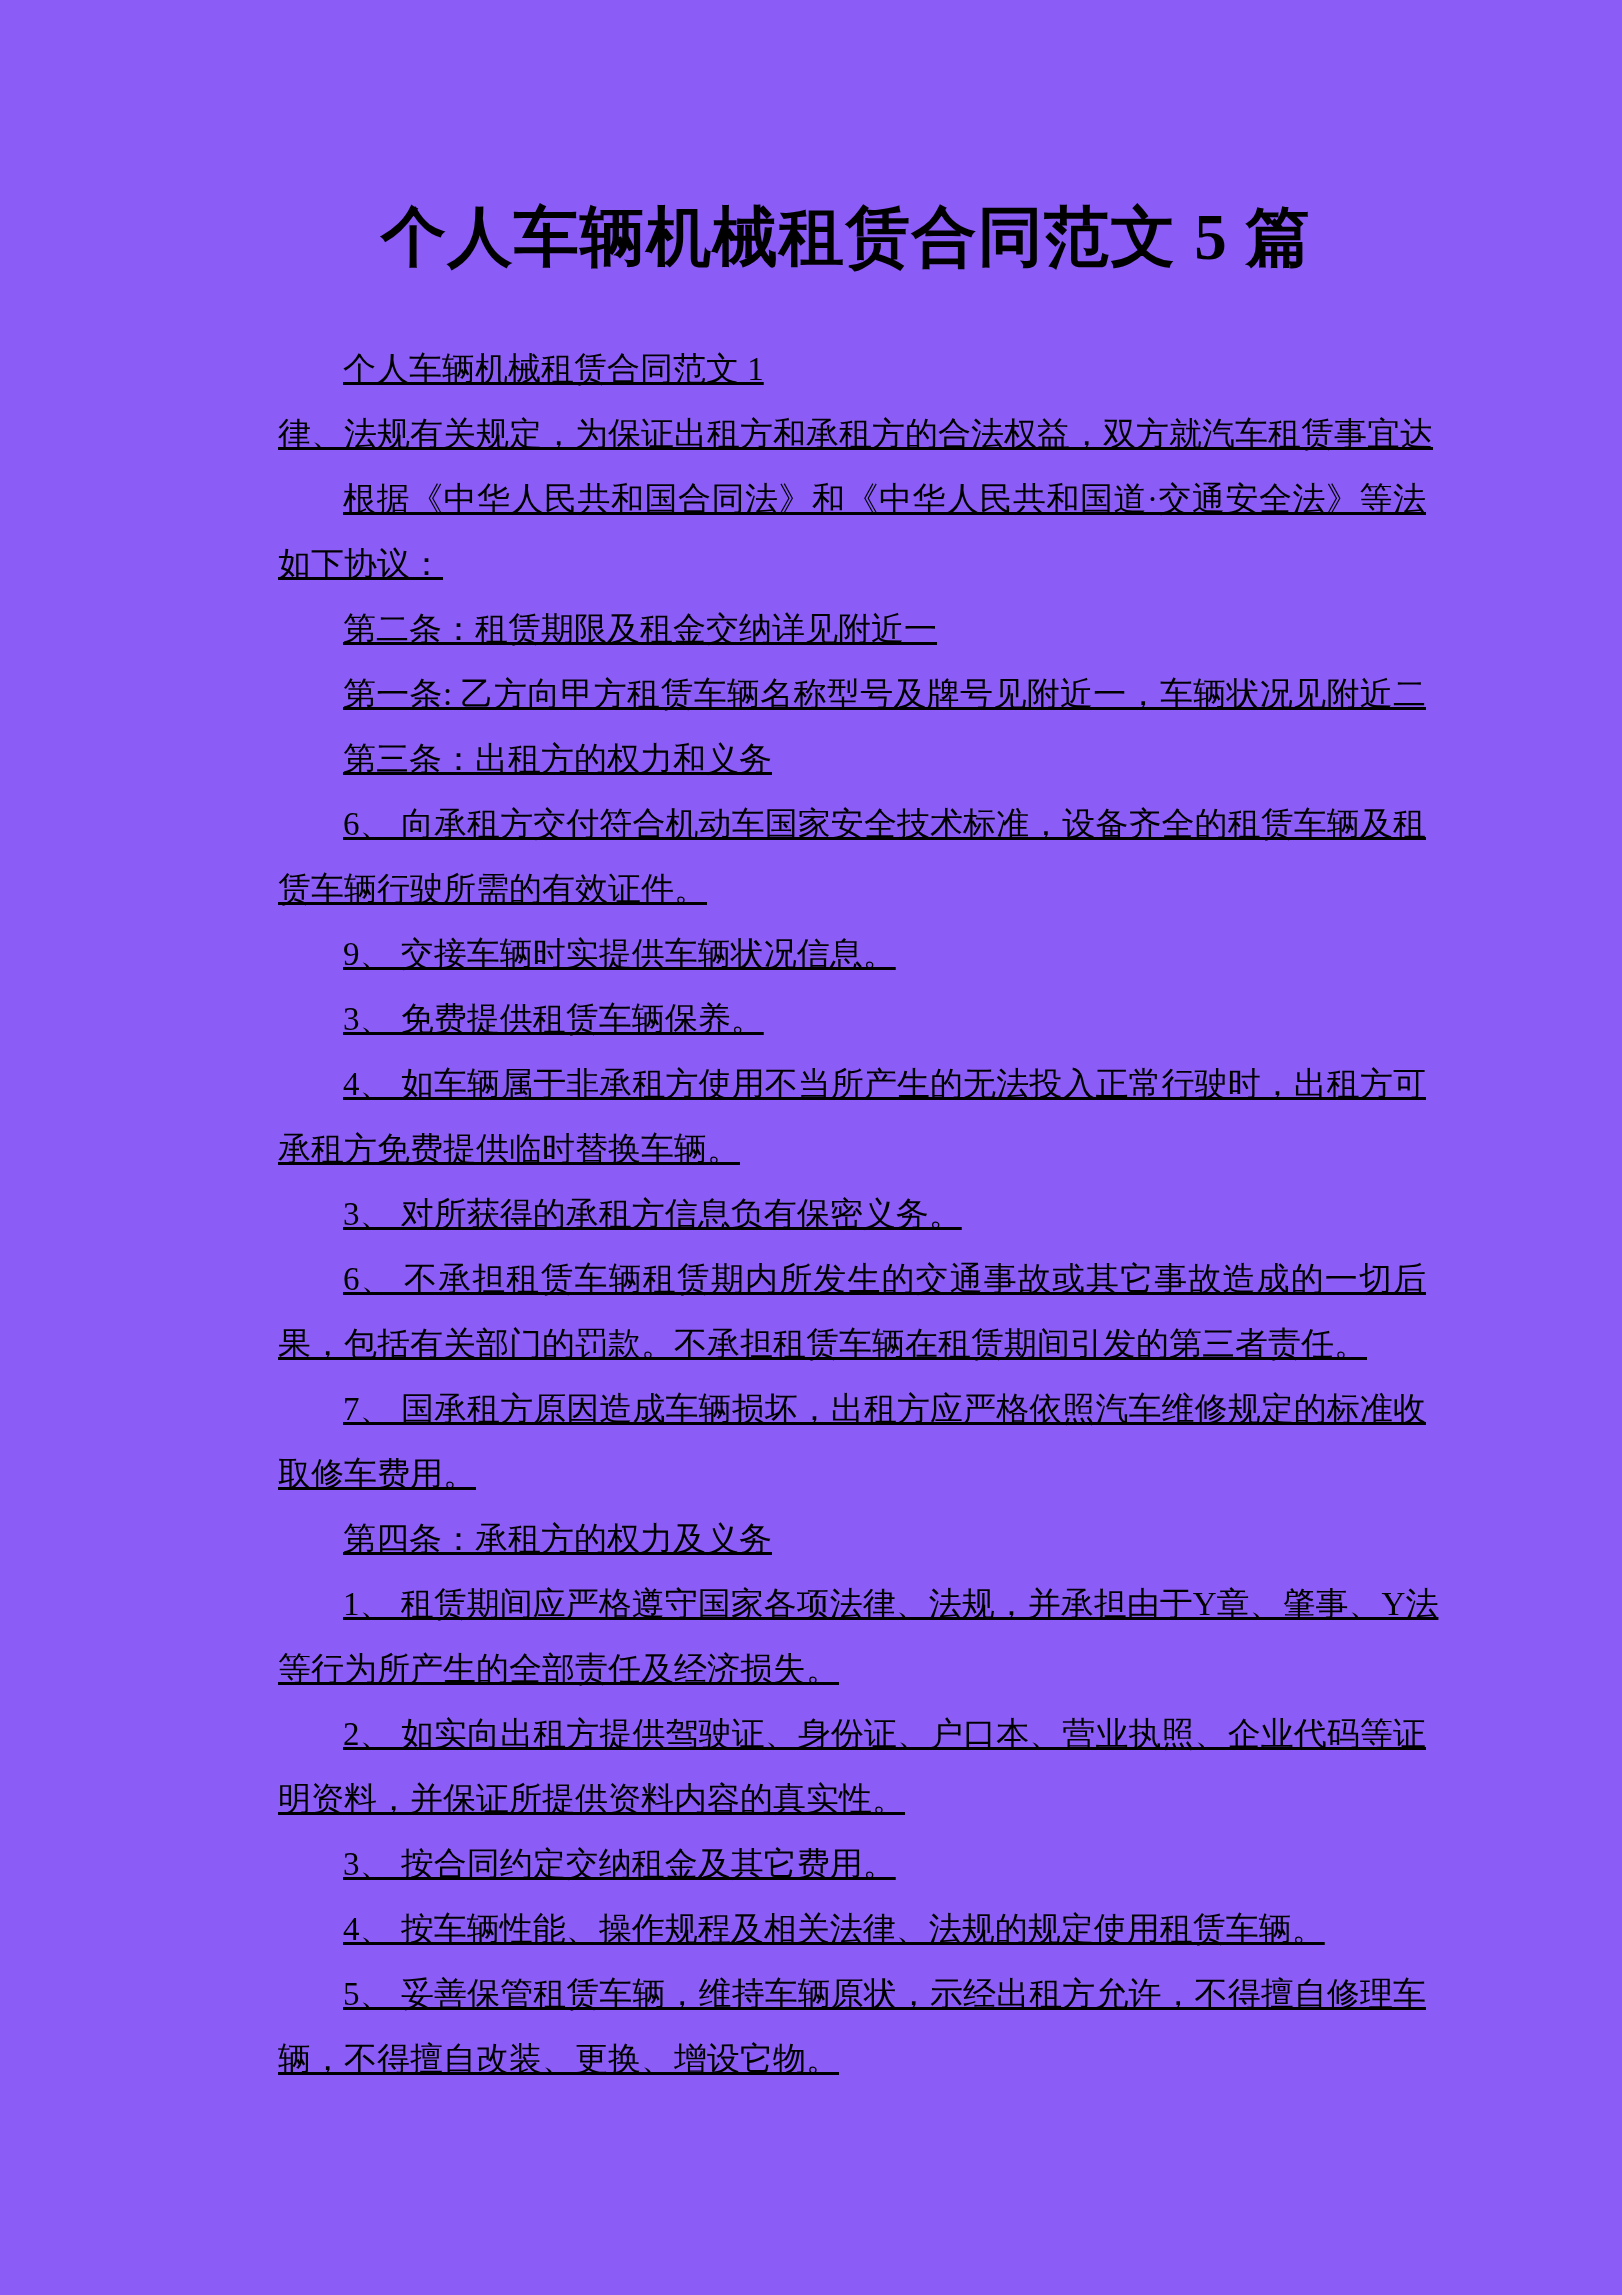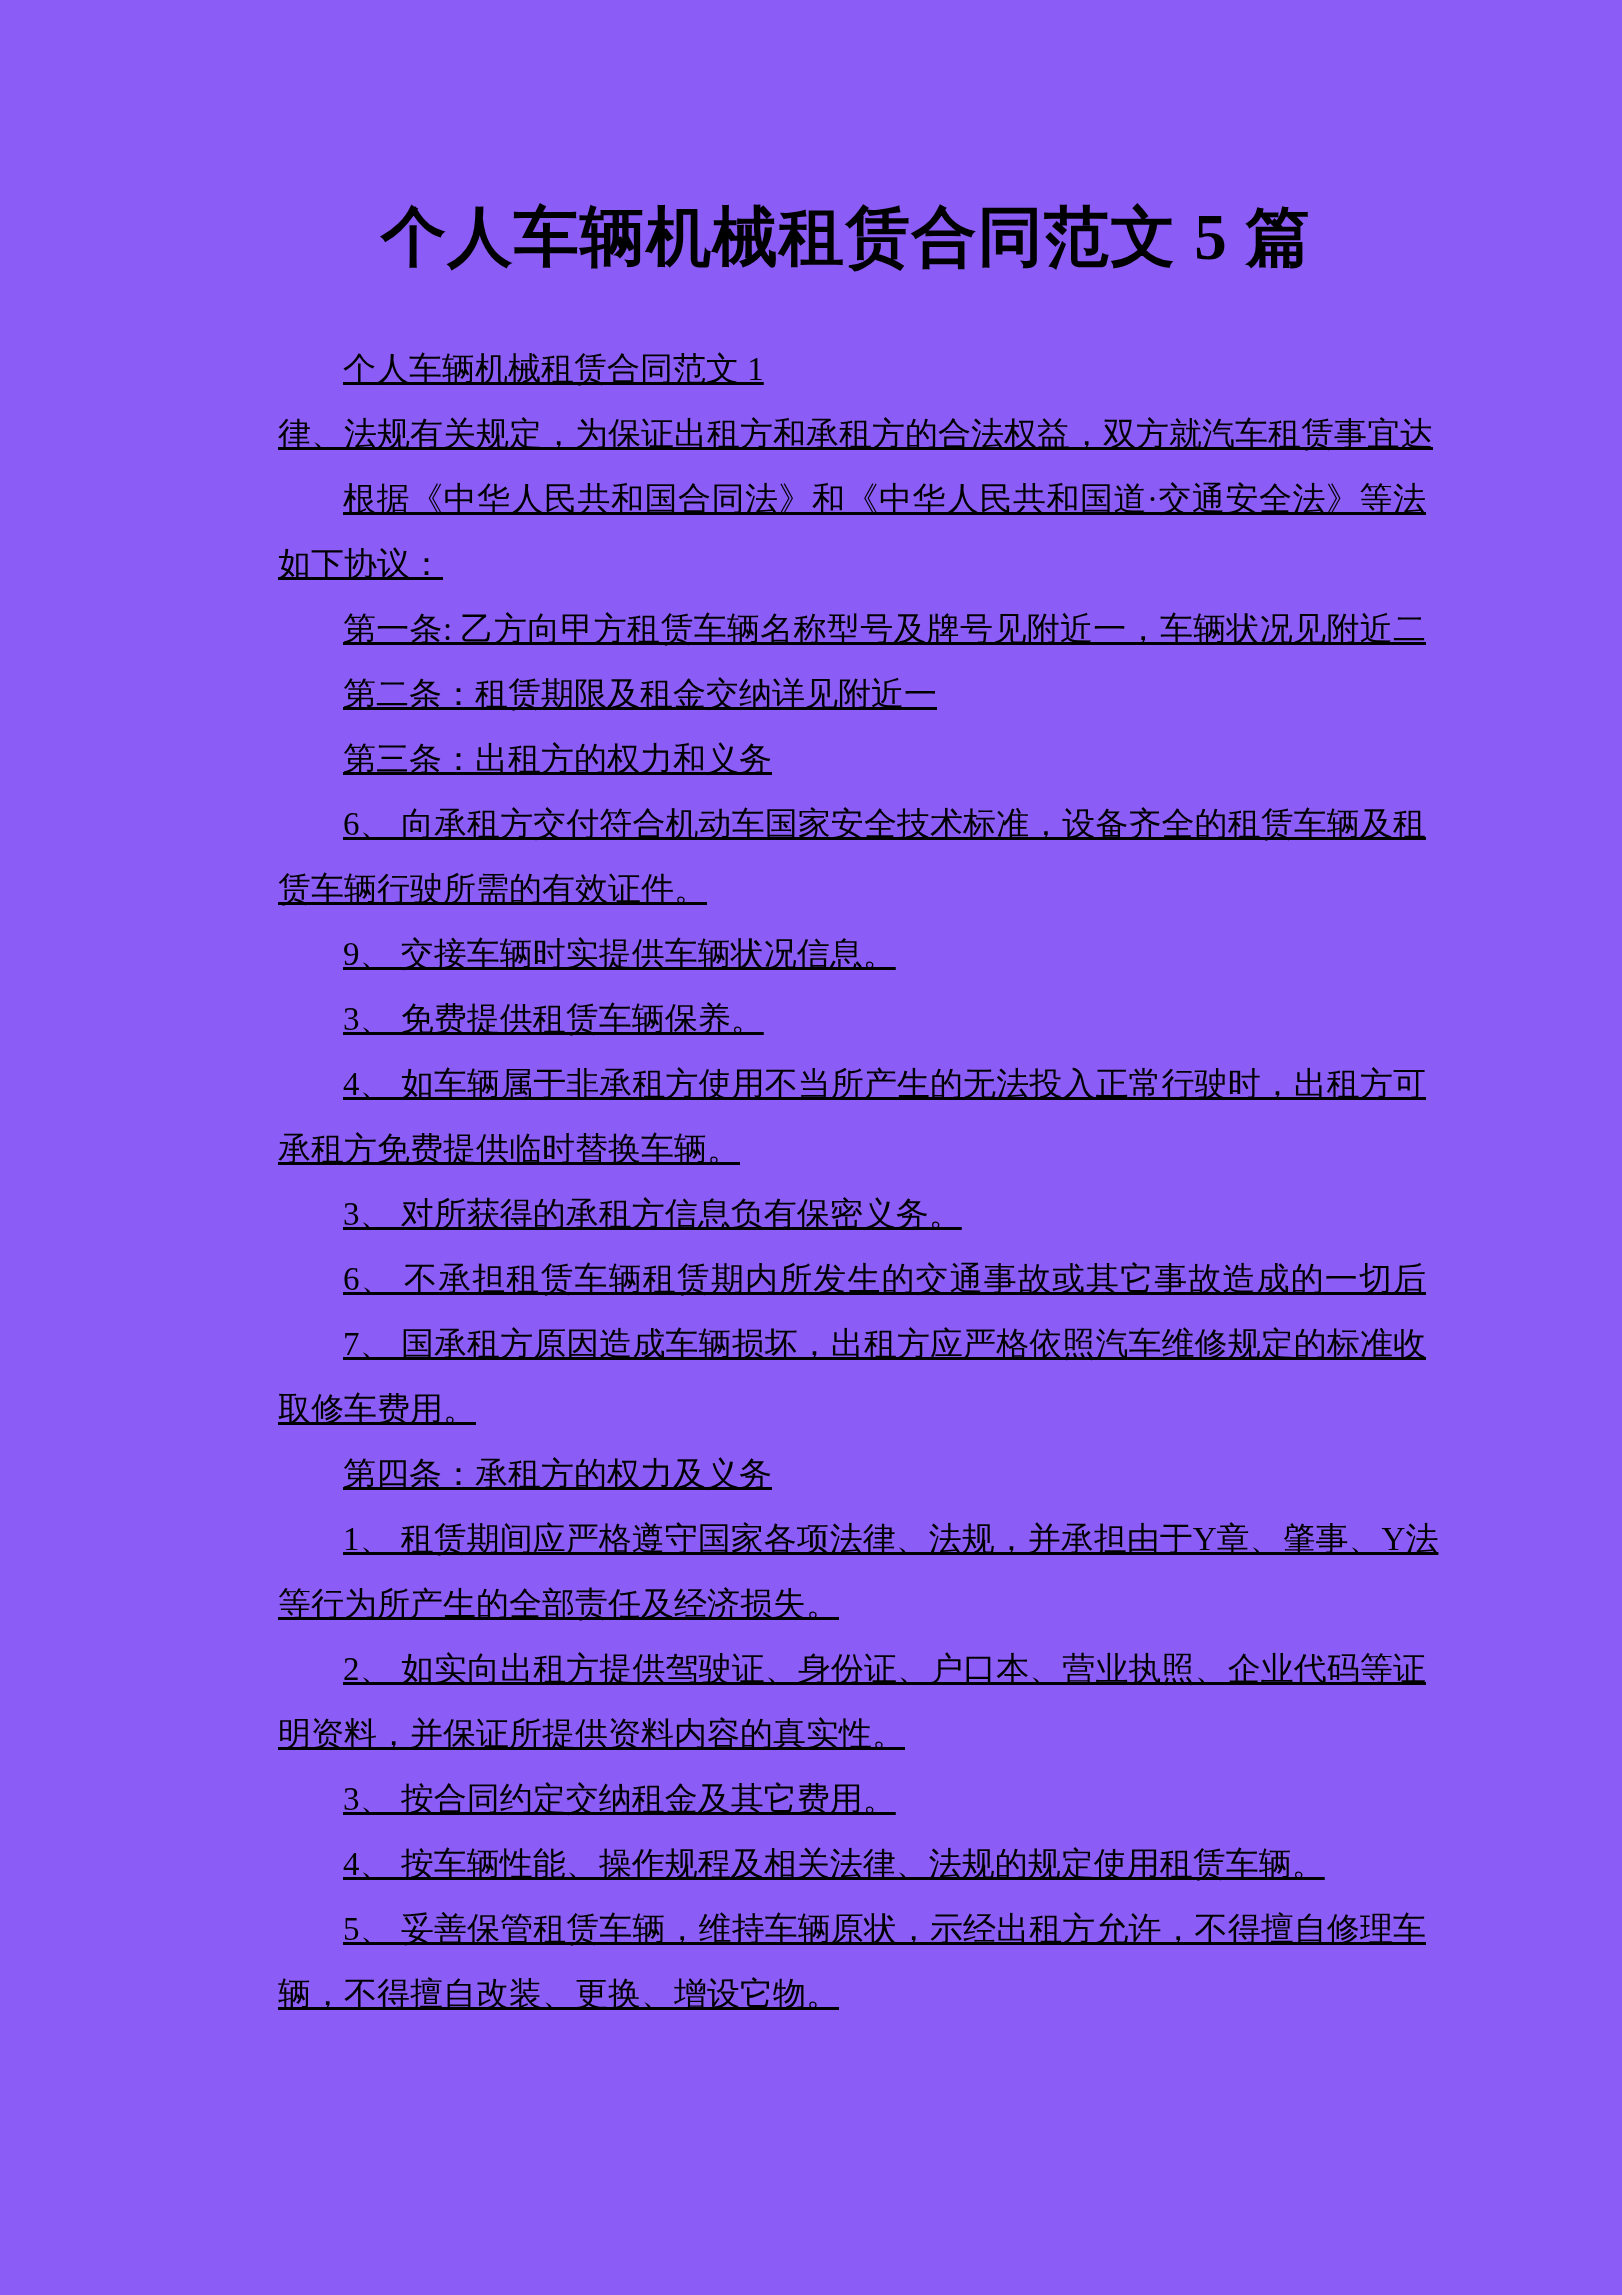--- a/index.html
+++ b/index.html
@@ -49,31 +49,32 @@
 </head>
 <body>
 
 <div class="page" style="background: #8b5cf6; color: rgb(0, 0, 0); padding-left: 35px;">
   <h1 class="doc-title">个人车辆机械租赁合同范文 5 篇</h1>
   <div class="doc-body">
       <div class="line indent">个人车辆机械租赁合同范文 1</div>
       <div class="line fill">律、法规有关规定，为保证出租方和承租方的合法权益，双方就汽车租赁事宜达</div>
       <div class="line indent fill">根据《中华人民共和国合同法》和《中华人民共和国道·交通安全法》等法</div>
       <div class="line">如下协议：</div>
+      <div class="line indent">第二条：租赁期限及租金交纳详见附近一</div>
       <div class="line indent fill">第一条: 乙方向甲方租赁车辆名称型号及牌号见附近一，车辆状况见附近二</div>
-      <div class="line indent">第二条：租赁期限及租金交纳详见附近一</div>
       <div class="line indent">第三条：出租方的权力和义务</div>
       <div class="line indent fill">6、 向承租方交付符合机动车国家安全技术标准，设备齐全的租赁车辆及租</div>
       <div class="line">赁车辆行驶所需的有效证件。</div>
       <div class="line indent">9、 交接车辆时实提供车辆状况信息。</div>
       <div class="line indent">3、 免费提供租赁车辆保养。</div>
       <div class="line indent fill">4、 如车辆属于非承租方使用不当所产生的无法投入正常行驶时，出租方可</div>
       <div class="line">承租方免费提供临时替换车辆。</div>
       <div class="line indent">3、 对所获得的承租方信息负有保密义务。</div>
       <div class="line indent fill">6、 不承担租赁车辆租赁期内所发生的交通事故或其它事故造成的一切后</div>
+      <div class="line">果，包括有关部门的罚款。不承担租赁车辆在租赁期间引发的第三者责任。</div>
       <div class="line indent fill">7、 国承租方原因造成车辆损坏，出租方应严格依照汽车维修规定的标准收</div>
       <div class="line">取修车费用。</div>
       <div class="line indent">第四条：承租方的权力及义务</div>
       <div class="line indent fill">1、 租赁期间应严格遵守国家各项法律、法规，并承担由于Υ章、肇事、Υ法</div>
       <div class="line">等行为所产生的全部责任及经济损失。</div>
       <div class="line indent fill">2、 如实向出租方提供驾驶证、身份证、户口本、营业执照、企业代码等证</div>
       <div class="line">明资料，并保证所提供资料内容的真实性。</div>
       <div class="line indent">3、 按合同约定交纳租金及其它费用。</div>
       <div class="line indent">4、 按车辆性能、操作规程及相关法律、法规的规定使用租赁车辆。</div>
       <div class="line indent fill">5、 妥善保管租赁车辆，维持车辆原状，示经出租方允许，不得擅自修理车</div>

